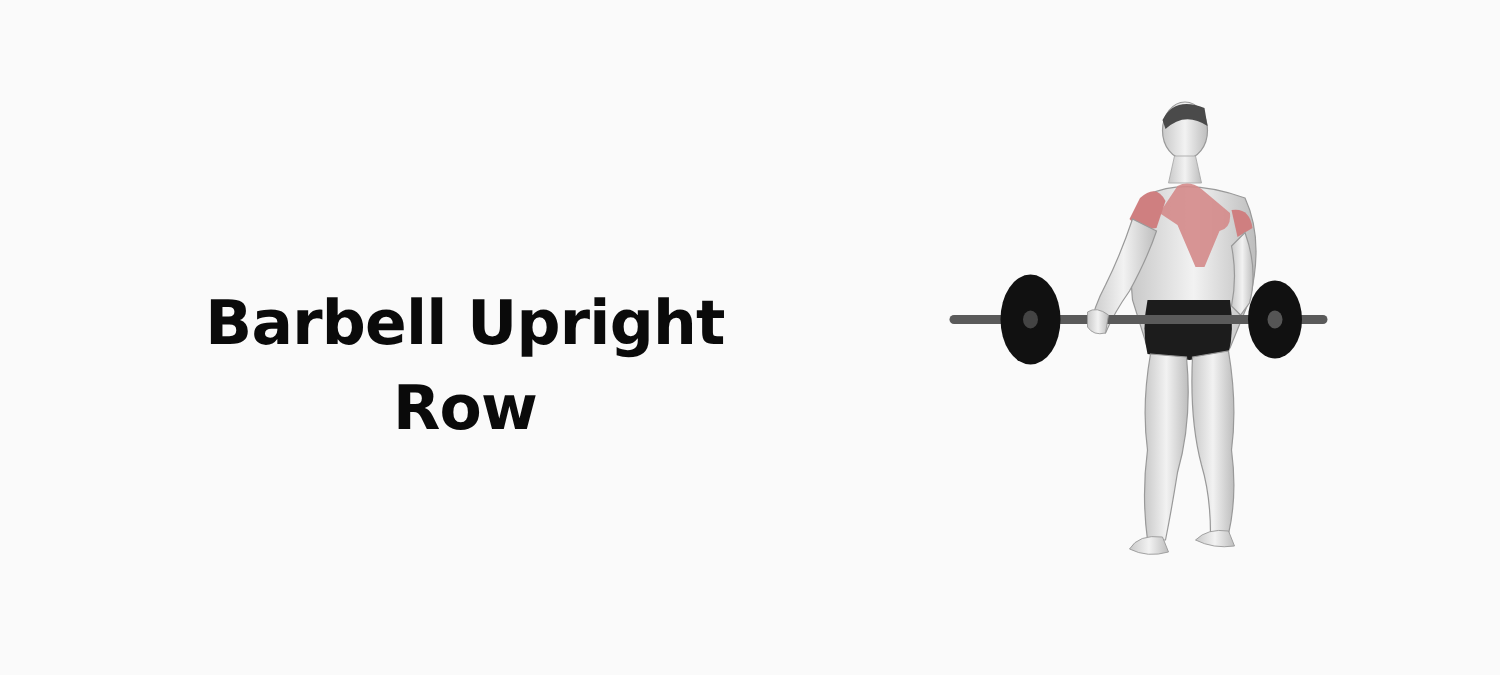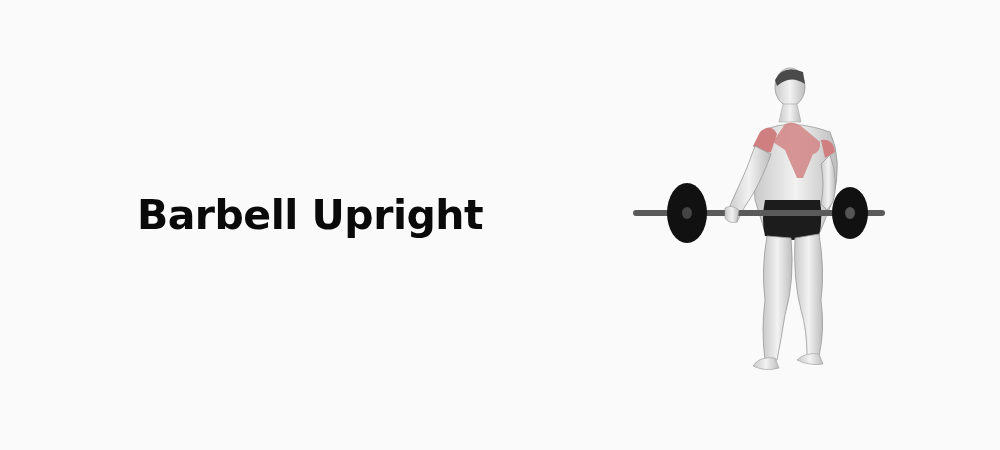--- a/index.html
+++ b/index.html
@@ -6,20 +6,21 @@
   body { width:1000px; height:450px; background:#fafafa; position:relative; overflow:hidden; font-family:"DejaVu Sans", sans-serif; }
   .title { position:absolute; left:130px; top:166px; width:360px; text-align:center; font-size:41px; font-weight:bold; color:#0a0a0a; line-height:57px; letter-spacing:-0.5px;margin-top:21px; }
   .title span { display:block; }
   .figure { position:absolute; left:625px; top:60px; width:270px; height:320px; }
 </style>
 </head>
 <body>
 
 <div class="title">
   <span>Barbell Upright</span>
+  <span>Row</span>
 </div>
 
 <div class="figure">
   <svg width="270" height="320" viewBox="0 0 270 320" xmlns="http://www.w3.org/2000/svg">
     <defs>
       <linearGradient id="skin" x1="0" x2="1" y1="0" y2="0">
         <stop offset="0" stop-color="#c9c9c9"></stop>
         <stop offset="0.5" stop-color="#f2f2f2"></stop>
         <stop offset="1" stop-color="#bdbdbd"></stop>
       </linearGradient>

